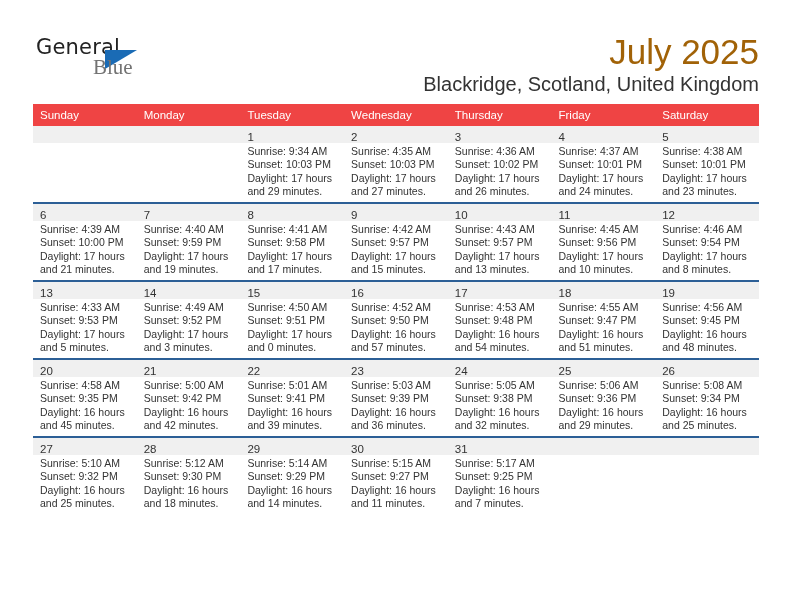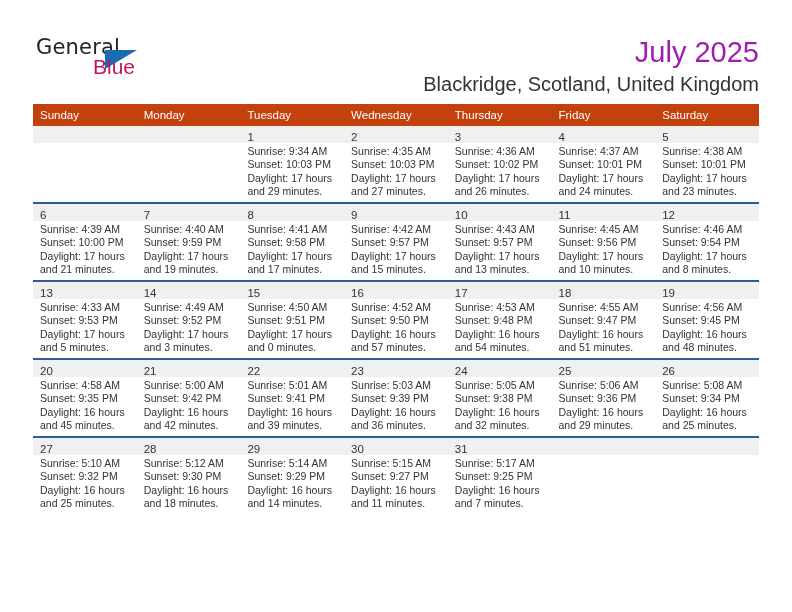--- a/index.html
+++ b/index.html
@@ -53,32 +53,32 @@
     width: 0;
     height: 0;
     border-left: 32px solid #1a6bb5;
     border-bottom: 19px solid transparent;
   }
   .brand-blue {
     position: absolute;
     left: 60px;
     top: 20px;
     font-size: 21px;
-    color: #be185d;
-    font-family: Liberation Sans, sans-serif;
+    color: #737373;
+    font-family: Liberation Serif, serif;
   }
   .title-block {
     position: absolute;
     right: 0;
     top: 0;
     text-align: right;
   }
   .month-title {
-    font-size: 29px;
-    color: #a21caf;
+    font-size: 35px;
+    color: #a16207;
     line-height: 34px;
     white-space: nowrap;
   }
   .location {
     font-size: 20px;
     color: #333333;
     line-height: 22px;
     margin-top: 4px;
     white-space: nowrap;
   }
@@ -89,21 +89,21 @@
     left: 33px;
     top: 104px;
     width: 726px;
   }
   table.cal {
     border-collapse: collapse;
     width: 726px;
     table-layout: fixed;
   }
   table.cal th {
-    background: #c2410c;
+    background: #ef4444;
     color: #ffffff;
     font-size: 11.5px;
     font-weight: normal;
     text-align: left;
     padding: 4px 0 4px 7px;
     height: 14px;
     border: none;
   }
   td.day {
     vertical-align: top;

